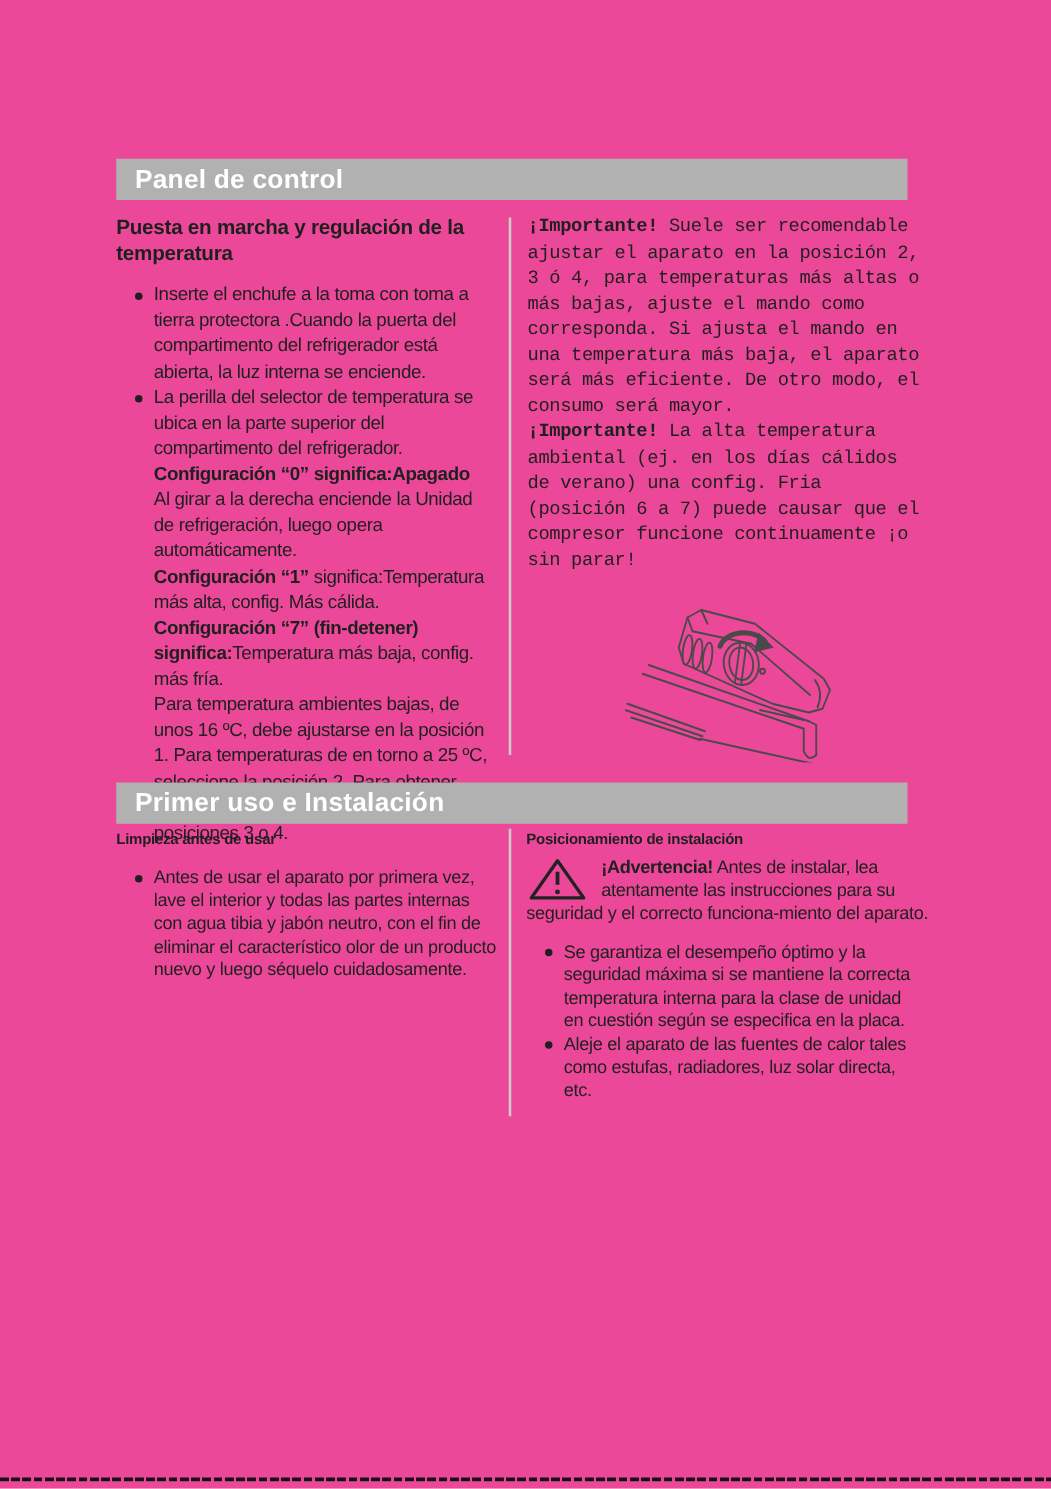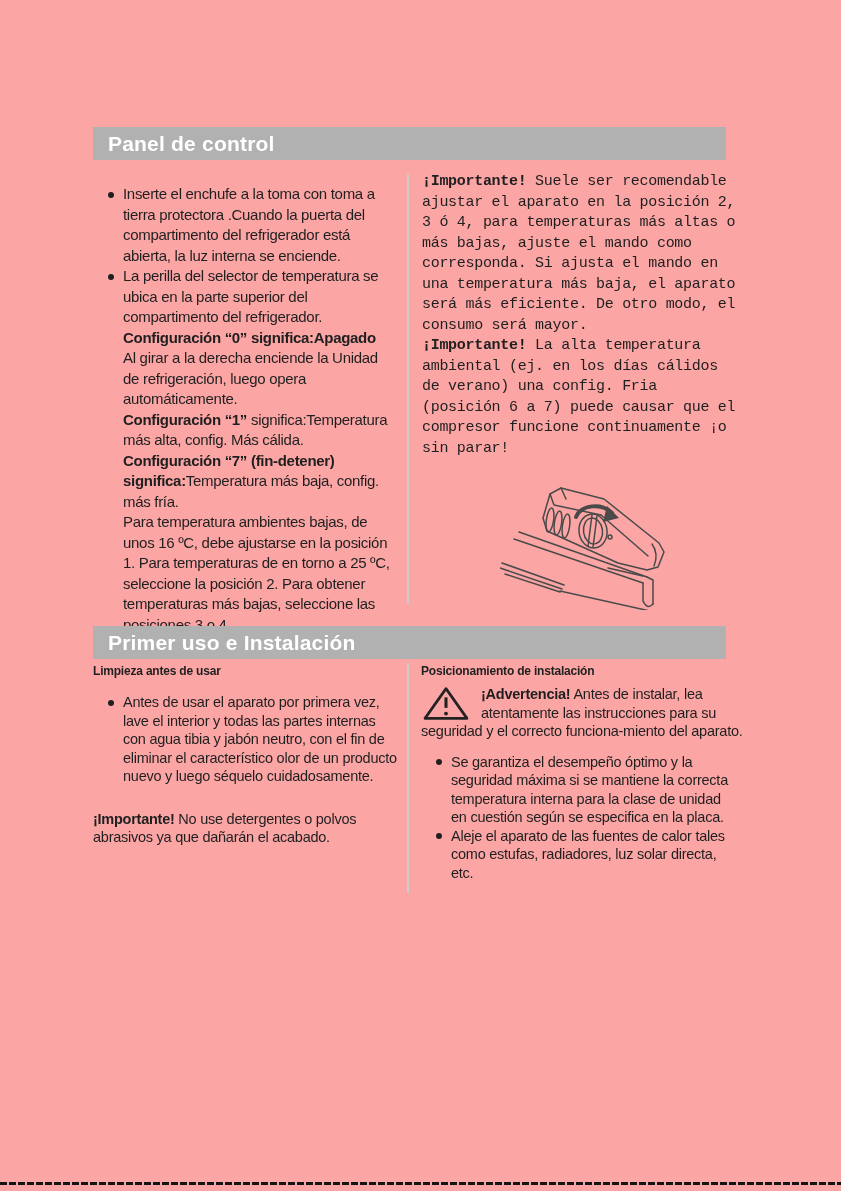--- a/index.html
+++ b/index.html
@@ -1,17 +1,17 @@
 <!DOCTYPE html>
 <html><head>
 <meta charset="utf-8">
 <style>
   html,body { margin:0; padding:0; background:#ffffff; }
   .page {
-    position:relative; width:841px; height:1191px; background:#fca5a5;
+    position:relative; width:841px; height:1191px; background:#ec4899;
     font-family:"Liberation Sans", sans-serif; color:#1f1f1f; overflow:hidden;
   }
   .bar {
     position:absolute; left:93px; width:633px; height:33px;
     background:#b1b1b1; color:#ffffff; box-sizing:border-box;
     padding-left:15px; font-weight:bold; font-size:21px; line-height:33px;
     letter-spacing:0.2px;
   }
   #bar1 { top:127px; }
   #bar2 { top:626px; }
@@ -59,20 +59,21 @@
 </head>
 <body>
 
 <div class="page">
 
   <div class="bar" id="bar1">
     <span>Panel de control</span>
   </div>
 
   <div class="col s1" id="p-left">
+    <h3 class="colhead">Puesta en marcha y regulación de la temperatura</h3>
     <ul class="blist">
       <li><span class="pre"><span>Inserte el enchufe a la toma con toma a tierra  protectora .Cuando la puerta del compartimento del refrigerador está abierta, la luz interna se enciende.</span></span></li>
       <li><span class="pre"><span>La perilla del selector de temperatura se ubica en la parte superior del compartimento del refrigerador.
 </span><span class="b">Configuración “0” significa:Apagado
 </span><span>Al girar a la derecha enciende la Unidad de refrigeración, luego opera automáticamente.
 </span><span class="b">Configuración “1”</span><span> significa:Temperatura más alta, config. Más cálida.
 </span><span class="b">Configuración “7” (fin-detener) significa:</span><span>Temperatura más baja, config. más fría.
 Para temperatura ambientes bajas, de unos 16 ºC, debe ajustarse en la posición 1. Para temperaturas de en torno a 25 ºC, seleccione la posición 2. Para obtener temperaturas más bajas, seleccione las posiciones 3 o 4.</span></span></li>
     </ul>
   </div>
@@ -119,21 +120,20 @@
 
   <div class="bar" id="bar2">
     <span>Primer uso e Instalación</span>
   </div>
 
   <div class="col s2" id="i-left">
     <h3 class="colhead">Limpieza antes de usar</h3>
     <ul class="blist">
       <li><span>Antes de usar el aparato por primera vez, lave el interior y todas las partes internas con agua tibia y jabón neutro, con el fin de eliminar el característico olor de un producto nuevo y luego séquelo cuidadosamente.</span></li>
     </ul>
-    <p class="para note"><span class="b">¡Importante!</span><span> No use detergentes o polvos abrasivos ya que dañarán el acabado.</span></p>
   </div>
 
   <div class="vdiv" id="div2"></div>
 
   <div class="col s2" id="i-right">
     <h3 class="colhead">Posicionamiento de instalación</h3>
     <p class="para"><svg class="warn-tri" viewBox="0 0 52 40" fill="none" stroke="#222222" stroke-width="3" stroke-linejoin="round">
           <path d="M26 3 L50 37 L2 37 Z"></path>
           <path d="M26 13 L26 25" stroke-width="3.5"></path>
           <circle cx="26" cy="31.5" r="2.2" fill="#222222" stroke="none"></circle>

